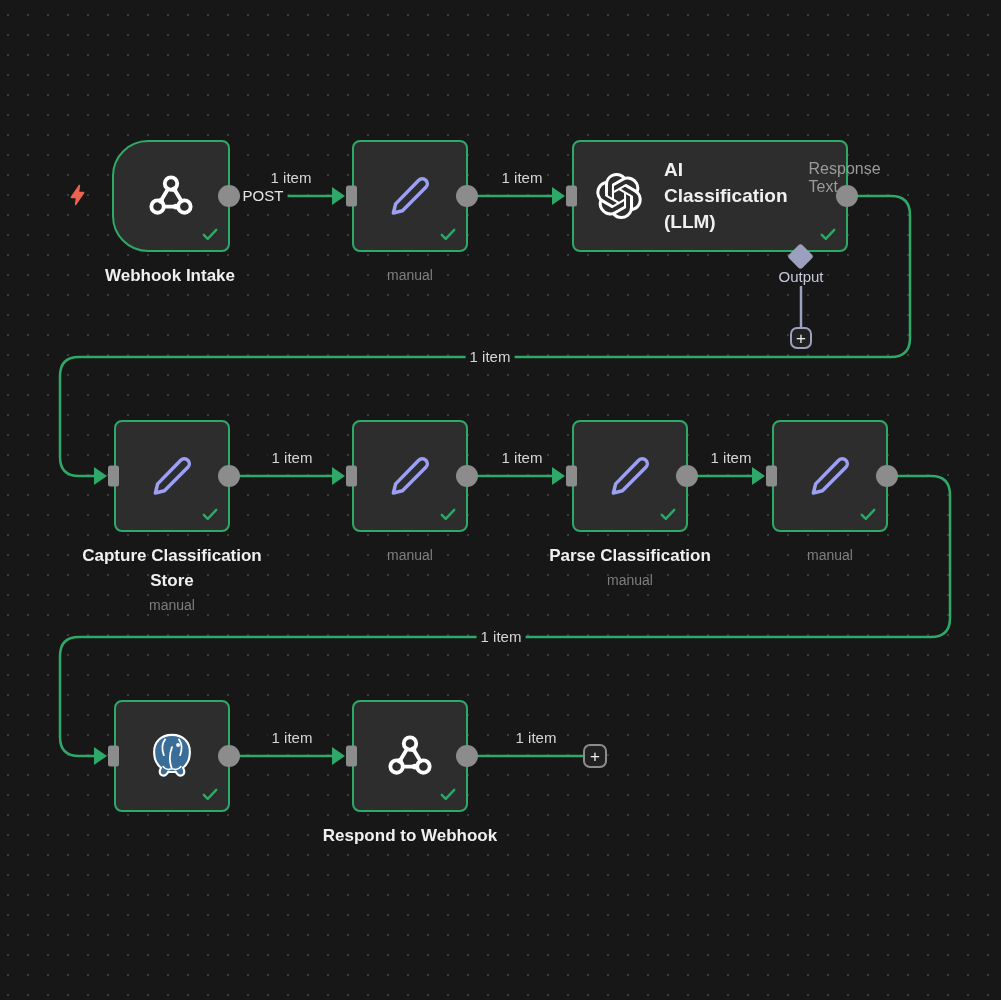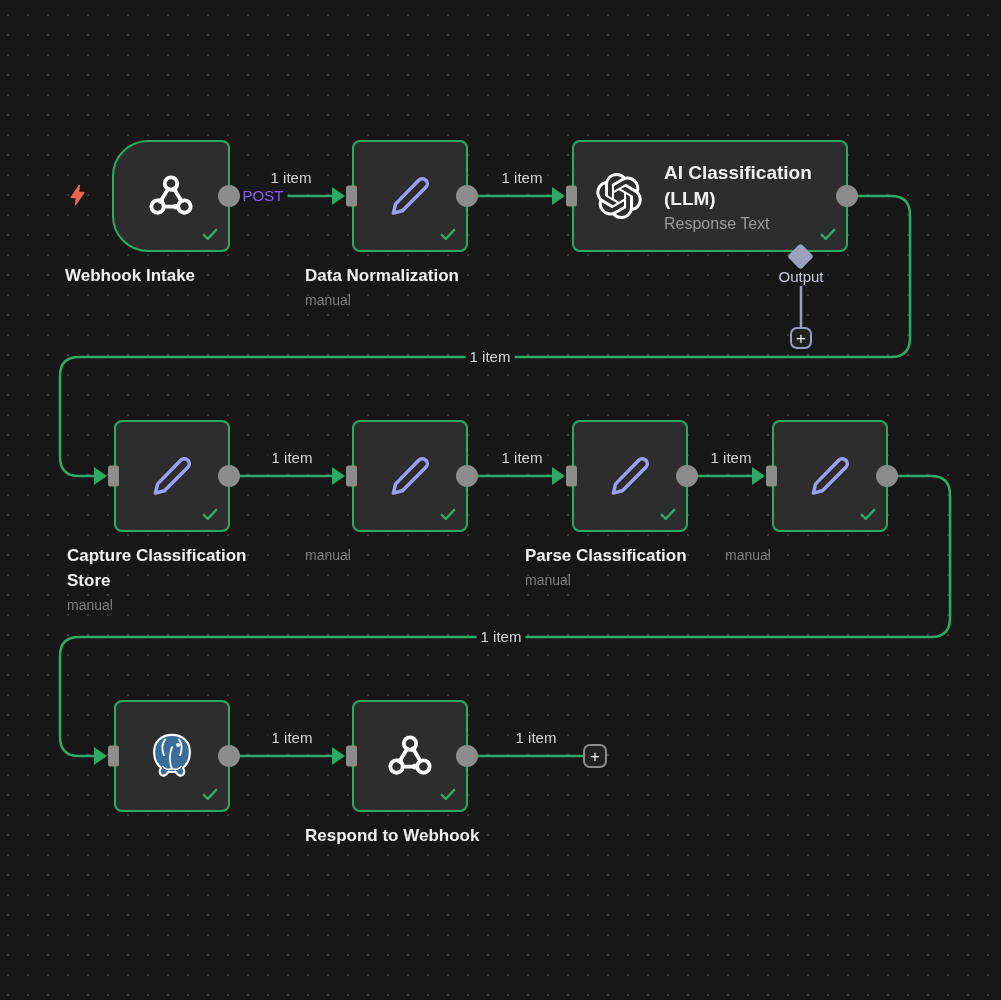--- a/index.html
+++ b/index.html
@@ -26,30 +26,30 @@
   }
   .node.trigger{border-radius:36px 8px 8px 36px;}
   .node.wide{justify-content:flex-start;padding-left:22px;gap:22px;}
   .in-port{position:absolute;left:-8px;top:50%;transform:translateY(-50%);
     width:11px;height:21px;border-radius:2.5px;background:var(--endpoint);}
   .out-dot{position:absolute;right:-12px;top:50%;transform:translateY(-50%);
     width:22px;height:22px;border-radius:50%;background:var(--endpoint);}
   .check{position:absolute;right:8px;bottom:6px;width:20px;height:20px;}
   .check path{stroke:var(--green);stroke-width:2.8;fill:none;stroke-linecap:round;stroke-linejoin:round;}
   .icon svg{display:block;}
-  .ai-text{display:flex;flex-direction:column;}
+  .ai-text{display:flex;flex-direction:row;}
   .ai-title{color:var(--label);font-size:19px;font-weight:700;line-height:26px;width:165px;}
   .ai-sub{color:#9b9b9b;font-size:16px;margin-top:3px;}
   .node-label{position:absolute;z-index:2;transform:translateX(-50%);width:210px;
-    color:var(--label);font-size:17px;font-weight:700;line-height:25px;}
+    text-align:center;color:var(--label);font-size:17px;font-weight:700;line-height:25px;}
   .node-label .sub{color:var(--sublabel);font-size:14px;font-weight:400;margin-top:3px;line-height:18px;}
   .conn-label{position:absolute;z-index:2;transform:translate(-50%,-50%);
     color:var(--conn-label);font-size:15px;font-weight:500;white-space:nowrap;
     background:var(--canvas-bg);padding:0 4px;line-height:18px;text-align:right;}
-  .post-label{color:#8b5cf6;font-weight:400;}
+  .post-label{color:#e5e5e5;font-weight:400;}
   .tools-label{color:#c8cada;font-weight:400;}
   .diamond{position:absolute;z-index:3;width:19px;height:19px;background:var(--tools);
     border-radius:3px;transform:rotate(45deg);}
   .plus-btn{position:absolute;z-index:3;box-sizing:border-box;background:#212121;
     border:2px solid var(--endpoint);border-radius:7px;color:#eee;
     display:flex;align-items:center;justify-content:center;
     font-size:17px;font-weight:400;line-height:1;}
   .plus-btn.tools{border-color:var(--tools);}
   .bolt{position:absolute;z-index:3;}
 </style>
@@ -248,21 +248,20 @@
       </svg>
     <div class="out-dot"></div>
   </div>
 
   <div class="plus-btn" style="left:583px;top:744px;width:24px;height:24px">+</div>
 
   <div class="node-label" style="left:170px;top:263px">
     <div>Webhook Intake</div>
   </div>
   <div class="node-label" style="left:410px;top:263px">
-    <div>Data Normalization</div>
     <div class="sub">manual</div>
   </div>
   <div class="node-label" style="left:172px;top:543px">
     <div>Capture Classification Store</div>
     <div class="sub">manual</div>
   </div>
   <div class="node-label" style="left:410px;top:543px">
     <div class="sub">manual</div>
   </div>
   <div class="node-label" style="left:630px;top:543px">

